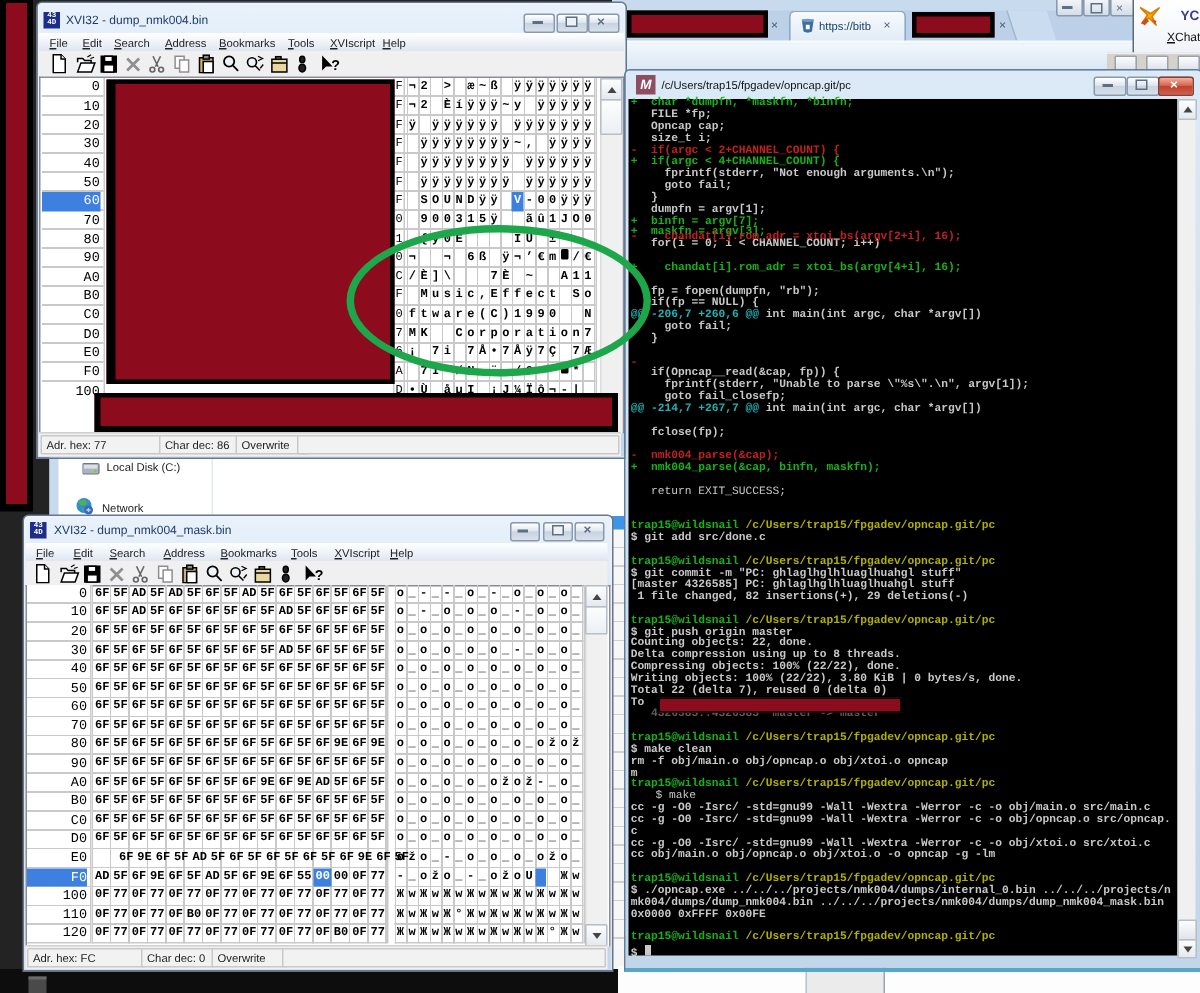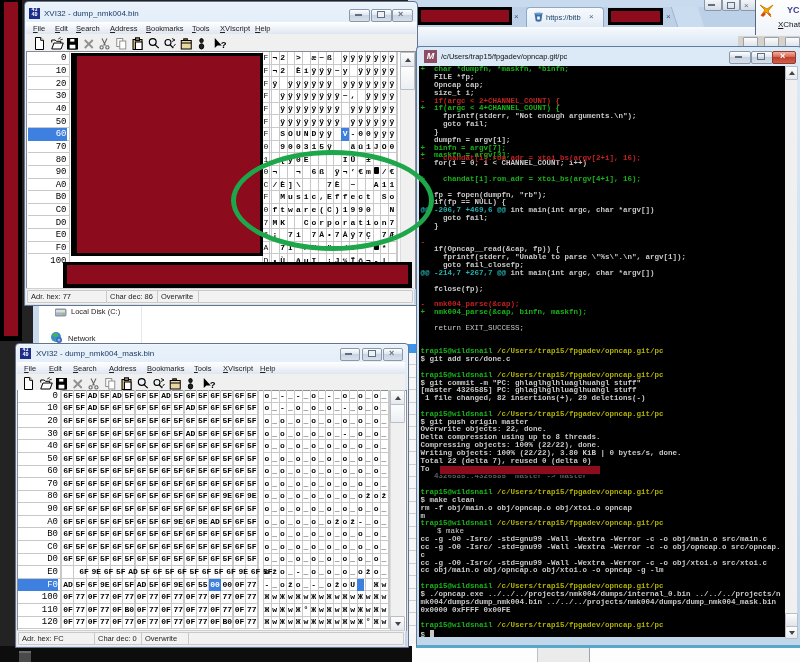--- a/index.html
+++ b/index.html
@@ -408,41 +408,41 @@
 <div class="ab mono" style="left:420.5px;top:121.11px;font-size:7.5px;line-height:7.8px;font-weight:bold;white-space:pre;color:#c8c8c8">     goto fail;</div>
 <div class="ab mono" style="left:420.5px;top:128.94px;font-size:7.5px;line-height:7.8px;font-weight:bold;white-space:pre;color:#c8c8c8">   }</div>
 <div class="ab mono" style="left:420.5px;top:136.77px;font-size:7.5px;line-height:7.8px;font-weight:bold;white-space:pre;color:#c8c8c8">   dumpfn = argv[1];</div>
 <div class="ab mono" style="left:420.5px;top:144.60px;font-size:7.5px;line-height:7.8px;font-weight:bold;white-space:pre;color:#18b218">+  binfn = argv[7];</div>
 <div class="ab mono" style="left:420.5px;top:152.43px;font-size:7.5px;line-height:7.8px;font-weight:bold;white-space:pre;color:#18b218">+  maskfn = argv[3];</div>
 <div class="ab mono" style="left:420.5px;top:160.26px;font-size:7.5px;line-height:7.8px;font-weight:bold;white-space:pre;color:#c8c8c8">   for(i = 0; i &lt; CHANNEL_COUNT; i++)</div>
 <div class="ab mono" style="left:420.5px;top:155px;font-size:7.5px;line-height:7.8px;font-weight:bold;white-space:pre;color:#c22020">-    chandat[i].rom_adr = xtoi_bs(argv[2+i], 16);</div>
 <div class="ab mono" style="left:420.5px;top:175.92px;font-size:7.5px;line-height:7.8px;font-weight:bold;white-space:pre;color:#18b218">+    chandat[i].rom_adr = xtoi_bs(argv[4+i], 16);</div>
 <div class="ab mono" style="left:420.5px;top:191.58px;font-size:7.5px;line-height:7.8px;font-weight:bold;white-space:pre;color:#c8c8c8">   fp = fopen(dumpfn, "rb");</div>
 <div class="ab mono" style="left:420.5px;top:199.41px;font-size:7.5px;line-height:7.8px;font-weight:bold;white-space:pre;color:#c8c8c8">   if(fp == NULL) {</div>
-<div class="ab mono" style="left:420.5px;top:207.24px;font-size:7.5px;line-height:7.8px;font-weight:bold;white-space:pre;"><span style="color:#20b2b2">@@ -206,7 +469,6 @@</span><span style="color:#c8c8c8"> int main(int argc, char *argv[])</span></div>
+<div class="ab mono" style="left:420.5px;top:207.24px;font-size:7.5px;line-height:7.8px;font-weight:bold;white-space:pre;"><span style="color:#20b2b2">@@ -206,7 +260,6 @@</span><span style="color:#c8c8c8"> int main(int argc, char *argv[])</span></div>
 <div class="ab mono" style="left:420.5px;top:215.07px;font-size:7.5px;line-height:7.8px;font-weight:bold;white-space:pre;color:#c8c8c8">     goto fail;</div>
 <div class="ab mono" style="left:420.5px;top:222.90px;font-size:7.5px;line-height:7.8px;font-weight:bold;white-space:pre;color:#c8c8c8">   }</div>
 <div class="ab mono" style="left:420.5px;top:238.56px;font-size:7.5px;line-height:7.8px;font-weight:bold;white-space:pre;color:#c22020">-</div>
 <div class="ab mono" style="left:420.5px;top:246.39px;font-size:7.5px;line-height:7.8px;font-weight:bold;white-space:pre;color:#c8c8c8">   if(Opncap__read(&amp;cap, fp)) {</div>
 <div class="ab mono" style="left:420.5px;top:254.22px;font-size:7.5px;line-height:7.8px;font-weight:bold;white-space:pre;color:#c8c8c8">     fprintf(stderr, "Unable to parse \"%s\".\n", argv[1]);</div>
 <div class="ab mono" style="left:420.5px;top:262.05px;font-size:7.5px;line-height:7.8px;font-weight:bold;white-space:pre;color:#c8c8c8">     goto fail_closefp;</div>
 <div class="ab mono" style="left:420.5px;top:269.88px;font-size:7.5px;line-height:7.8px;font-weight:bold;white-space:pre;"><span style="color:#20b2b2">@@ -214,7 +267,7 @@</span><span style="color:#c8c8c8"> int main(int argc, char *argv[])</span></div>
 <div class="ab mono" style="left:420.5px;top:285.54px;font-size:7.5px;line-height:7.8px;font-weight:bold;white-space:pre;color:#c8c8c8">   fclose(fp);</div>
 <div class="ab mono" style="left:420.5px;top:301.20px;font-size:7.5px;line-height:7.8px;font-weight:bold;white-space:pre;color:#c22020">-  nmk004_parse(&amp;cap);</div>
 <div class="ab mono" style="left:420.5px;top:309.03px;font-size:7.5px;line-height:7.8px;font-weight:bold;white-space:pre;color:#18b218">+  nmk004_parse(&amp;cap, binfn, maskfn);</div>
 <div class="ab mono" style="left:420.5px;top:324.69px;font-size:7.5px;line-height:7.8px;font-weight:normal;white-space:pre;color:#c8c8c8">   return EXIT_SUCCESS;</div>
 <div class="ab mono" style="left:420.5px;top:348.18px;font-size:7.5px;line-height:7.8px;font-weight:bold;white-space:pre;"><span style="color:#18b218">trap15@wildsnail</span> <span style="color:#b0b000">/c/Users/trap15/fpgadev/opncap.git/pc</span></div>
 <div class="ab mono" style="left:420.5px;top:356.01px;font-size:7.5px;line-height:7.8px;font-weight:bold;white-space:pre;color:#c8c8c8">$ git add src/done.c</div>
 <div class="ab mono" style="left:420.5px;top:371.67px;font-size:7.5px;line-height:7.8px;font-weight:bold;white-space:pre;"><span style="color:#18b218">trap15@wildsnail</span> <span style="color:#b0b000">/c/Users/trap15/fpgadev/opncap.git/pc</span></div>
 <div class="ab mono" style="left:420.5px;top:379.50px;font-size:7.5px;line-height:7.8px;font-weight:bold;white-space:pre;color:#c8c8c8">$ git commit -m "PC: ghlaglhglhluaglhuahgl stuff"</div>
 <div class="ab mono" style="left:420.5px;top:387.33px;font-size:7.5px;line-height:7.8px;font-weight:bold;white-space:pre;color:#c8c8c8">[master 4326585] PC: ghlaglhglhluaglhuahgl stuff</div>
 <div class="ab mono" style="left:420.5px;top:395.16px;font-size:7.5px;line-height:7.8px;font-weight:bold;white-space:pre;color:#c8c8c8"> 1 file changed, 82 insertions(+), 29 deletions(-)</div>
 <div class="ab mono" style="left:420.5px;top:410.82px;font-size:7.5px;line-height:7.8px;font-weight:bold;white-space:pre;"><span style="color:#18b218">trap15@wildsnail</span> <span style="color:#b0b000">/c/Users/trap15/fpgadev/opncap.git/pc</span></div>
 <div class="ab mono" style="left:420.5px;top:418.65px;font-size:7.5px;line-height:7.8px;font-weight:bold;white-space:pre;color:#c8c8c8">$ git push origin master</div>
-<div class="ab mono" style="left:420.5px;top:426.48px;font-size:7.5px;line-height:7.8px;font-weight:bold;white-space:pre;color:#c8c8c8">Overwrite objects: 22, done.</div>
+<div class="ab mono" style="left:420.5px;top:426.48px;font-size:7.5px;line-height:7.8px;font-weight:bold;white-space:pre;color:#c8c8c8">Counting objects: 22, done.</div>
 <div class="ab mono" style="left:420.5px;top:434.31px;font-size:7.5px;line-height:7.8px;font-weight:bold;white-space:pre;color:#c8c8c8">Delta compression using up to 8 threads.</div>
 <div class="ab mono" style="left:420.5px;top:442.14px;font-size:7.5px;line-height:7.8px;font-weight:bold;white-space:pre;color:#c8c8c8">Compressing objects: 100% (22/22), done.</div>
 <div class="ab mono" style="left:420.5px;top:449.97px;font-size:7.5px;line-height:7.8px;font-weight:bold;white-space:pre;color:#c8c8c8">Writing objects: 100% (22/22), 3.80 KiB | 0 bytes/s, done.</div>
 <div class="ab mono" style="left:420.5px;top:457.80px;font-size:7.5px;line-height:7.8px;font-weight:bold;white-space:pre;color:#c8c8c8">Total 22 (delta 7), reused 0 (delta 0)</div>
 <div class="ab mono" style="left:420.5px;top:465.63px;font-size:7.5px;line-height:7.8px;font-weight:bold;white-space:pre;color:#c8c8c8">To</div>
 <div class="ab mono" style="left:420.5px;top:473.46px;font-size:7.5px;line-height:7.8px;font-weight:bold;white-space:pre;color:#5c5c5c">   4326585..4326585  master -&gt; master</div>
 <div class="ab mono" style="left:420.5px;top:489.12px;font-size:7.5px;line-height:7.8px;font-weight:bold;white-space:pre;"><span style="color:#18b218">trap15@wildsnail</span> <span style="color:#b0b000">/c/Users/trap15/fpgadev/opncap.git/pc</span></div>
 <div class="ab mono" style="left:420.5px;top:496.95px;font-size:7.5px;line-height:7.8px;font-weight:bold;white-space:pre;color:#c8c8c8">$ make clean</div>
 <div class="ab mono" style="left:420.5px;top:504.78px;font-size:7.5px;line-height:7.8px;font-weight:bold;white-space:pre;color:#c8c8c8">rm -f obj/main.o obj/opncap.o obj/xtoi.o opncap</div>
 <div class="ab mono" style="left:420.5px;top:512.61px;font-size:7.5px;line-height:7.8px;font-weight:bold;white-space:pre;color:#c8c8c8">m</div>

